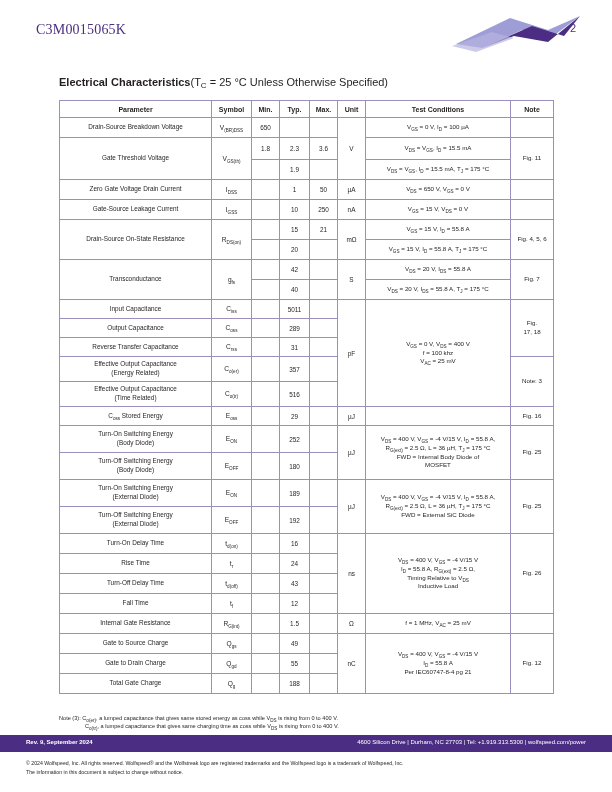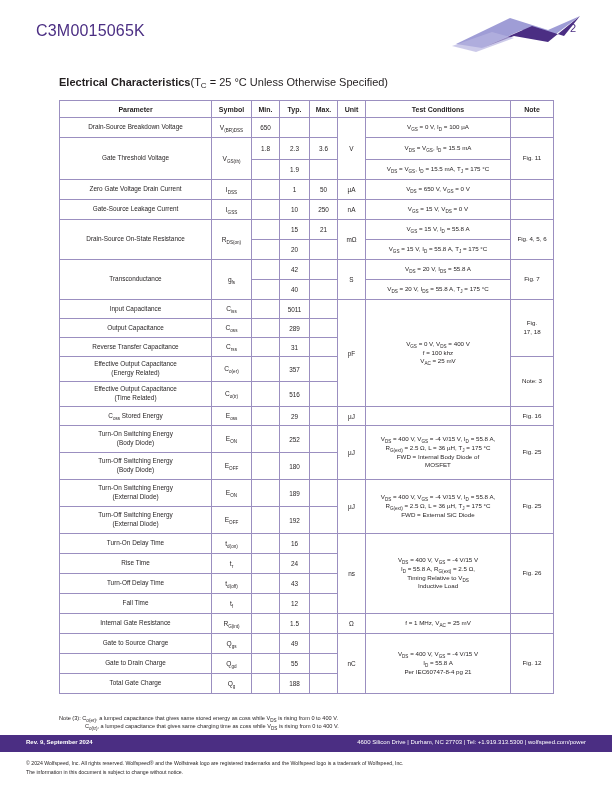--- a/index.html
+++ b/index.html
@@ -18,23 +18,24 @@
   .page {
     position: relative;
     width: 612px;
     height: 792px;
   }
   
   .hdr-partnum {
     position: absolute;
     left: 36px;
     top: 22px;
-    font-size: 16px;
+    font-size: 14px;
     color: #4b2e83;
     letter-spacing: 0.2px;
+    font-family: Liberation Serif, serif;
   }
   .hdr-pageno {
     position: absolute;
     right: 36px;
     top: 22px;
     font-size: 11px;
     color: #4b2e83;
   }
   .hdr-logo {
     position: absolute;

